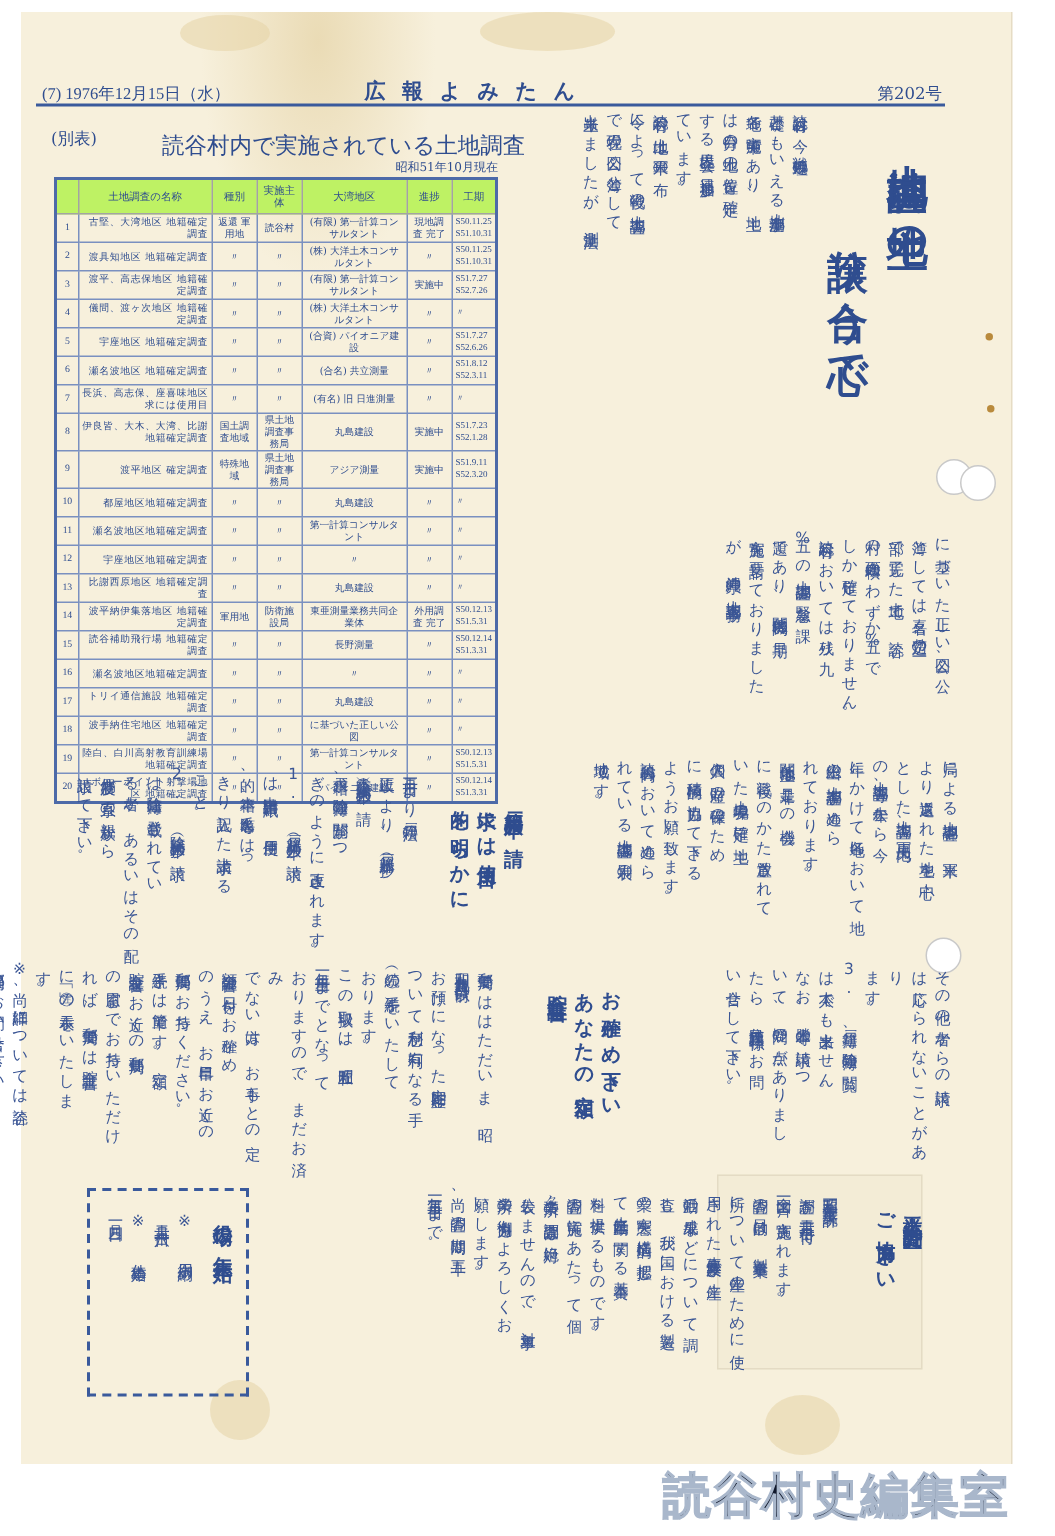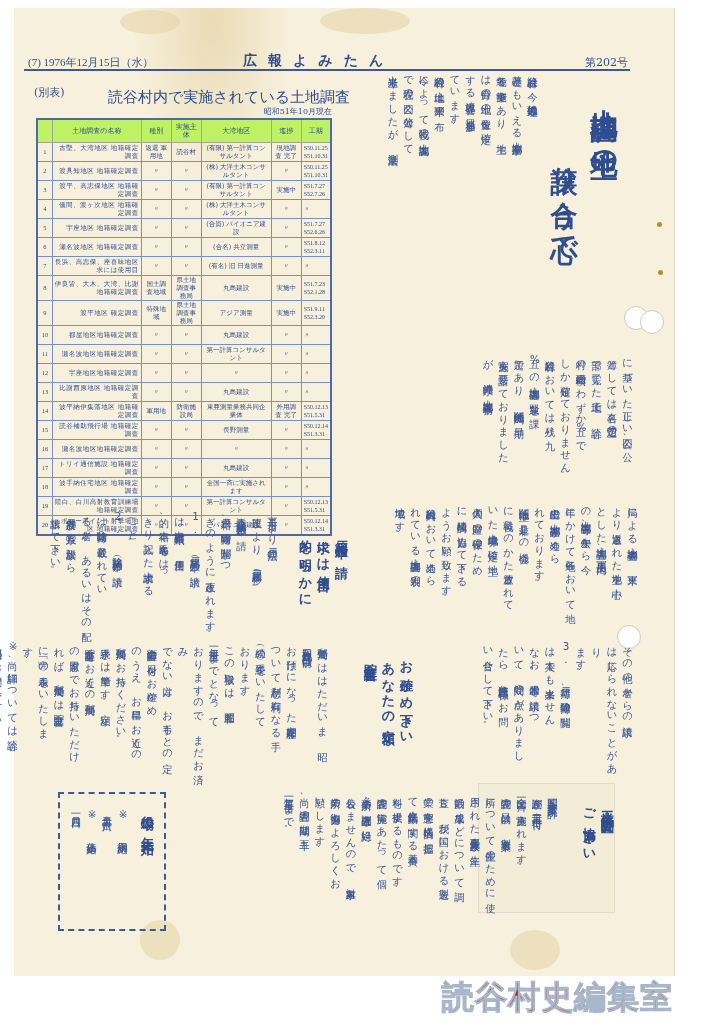--- a/index.html
+++ b/index.html
@@ -29,21 +29,21 @@
   table.survey td.period{font-family:"Liberation Serif",serif;font-size:6px;text-align:left;}
 
   .vcol{position:absolute;writing-mode:vertical-rl;text-orientation:upright;}
   .headline{font-weight:bold;font-size:27px;line-height:32px;color:#2f4d8f;letter-spacing:2px;}
   .body-text{font-size:10.3px;line-height:15.5px;letter-spacing:1px;color:#3b5695;font-family:"DejaVu Sans",sans-serif;}
   .sub-head{font-weight:bold;font-size:13px;line-height:18px;letter-spacing:2px;font-family:"DejaVu Sans",sans-serif;}
 
   .year-box{position:absolute;left:58px;top:792px;width:104px;height:135px;border:2px dashed #3a5a9c;}
   .stats-box{position:absolute;left:478px;top:783px;width:135px;height:128px;border:1px solid #e4dbc4;background:#f3ecd6;}
 
-  .watermark{position:absolute;left:442px;top:976px;font-size:32px;font-weight:bold;color:#b91c1c;
+  .watermark{position:absolute;left:442px;top:976px;font-size:32px;font-weight:bold;color:#0f172a;
     -webkit-text-stroke:1px #a9b7cb;letter-spacing:1px;font-family:"DejaVu Sans",sans-serif;}
 </style>
 </head>
 <body>
 
 <div class="paper"></div>
 <div class="stain" style="left:120px;top:10px;width:60px;height:24px;"></div>
 <div class="stain" style="left:320px;top:8px;width:90px;height:26px;"></div>
 <div class="stain" style="left:140px;top:920px;width:40px;height:40px;"></div>
 <div class="stain" style="left:510px;top:930px;width:50px;height:40px;"></div>
@@ -228,21 +228,21 @@
         <td class="body">〃</td>
         <td class="surveyor">丸島建設</td>
         <td class="progress">〃</td>
         <td class="period">〃</td>
       </tr>
       <tr>
         <td class="no">18</td>
         <td class="name">波手納住宅地区 地籍確定調査</td>
         <td class="type">〃</td>
         <td class="body">〃</td>
-        <td class="surveyor">全国一斉に実施されます</td>
+        <td class="surveyor">に基づいた正しい公図</td>
         <td class="progress">〃</td>
         <td class="period">〃</td>
       </tr>
       <tr>
         <td class="no">19</td>
         <td class="name">陸白、白川高射教育訓練場 地籍確定調査</td>
         <td class="type">〃</td>
         <td class="body">〃</td>
         <td class="surveyor">第一計算コンサルタント</td>
         <td class="progress">〃</td>

